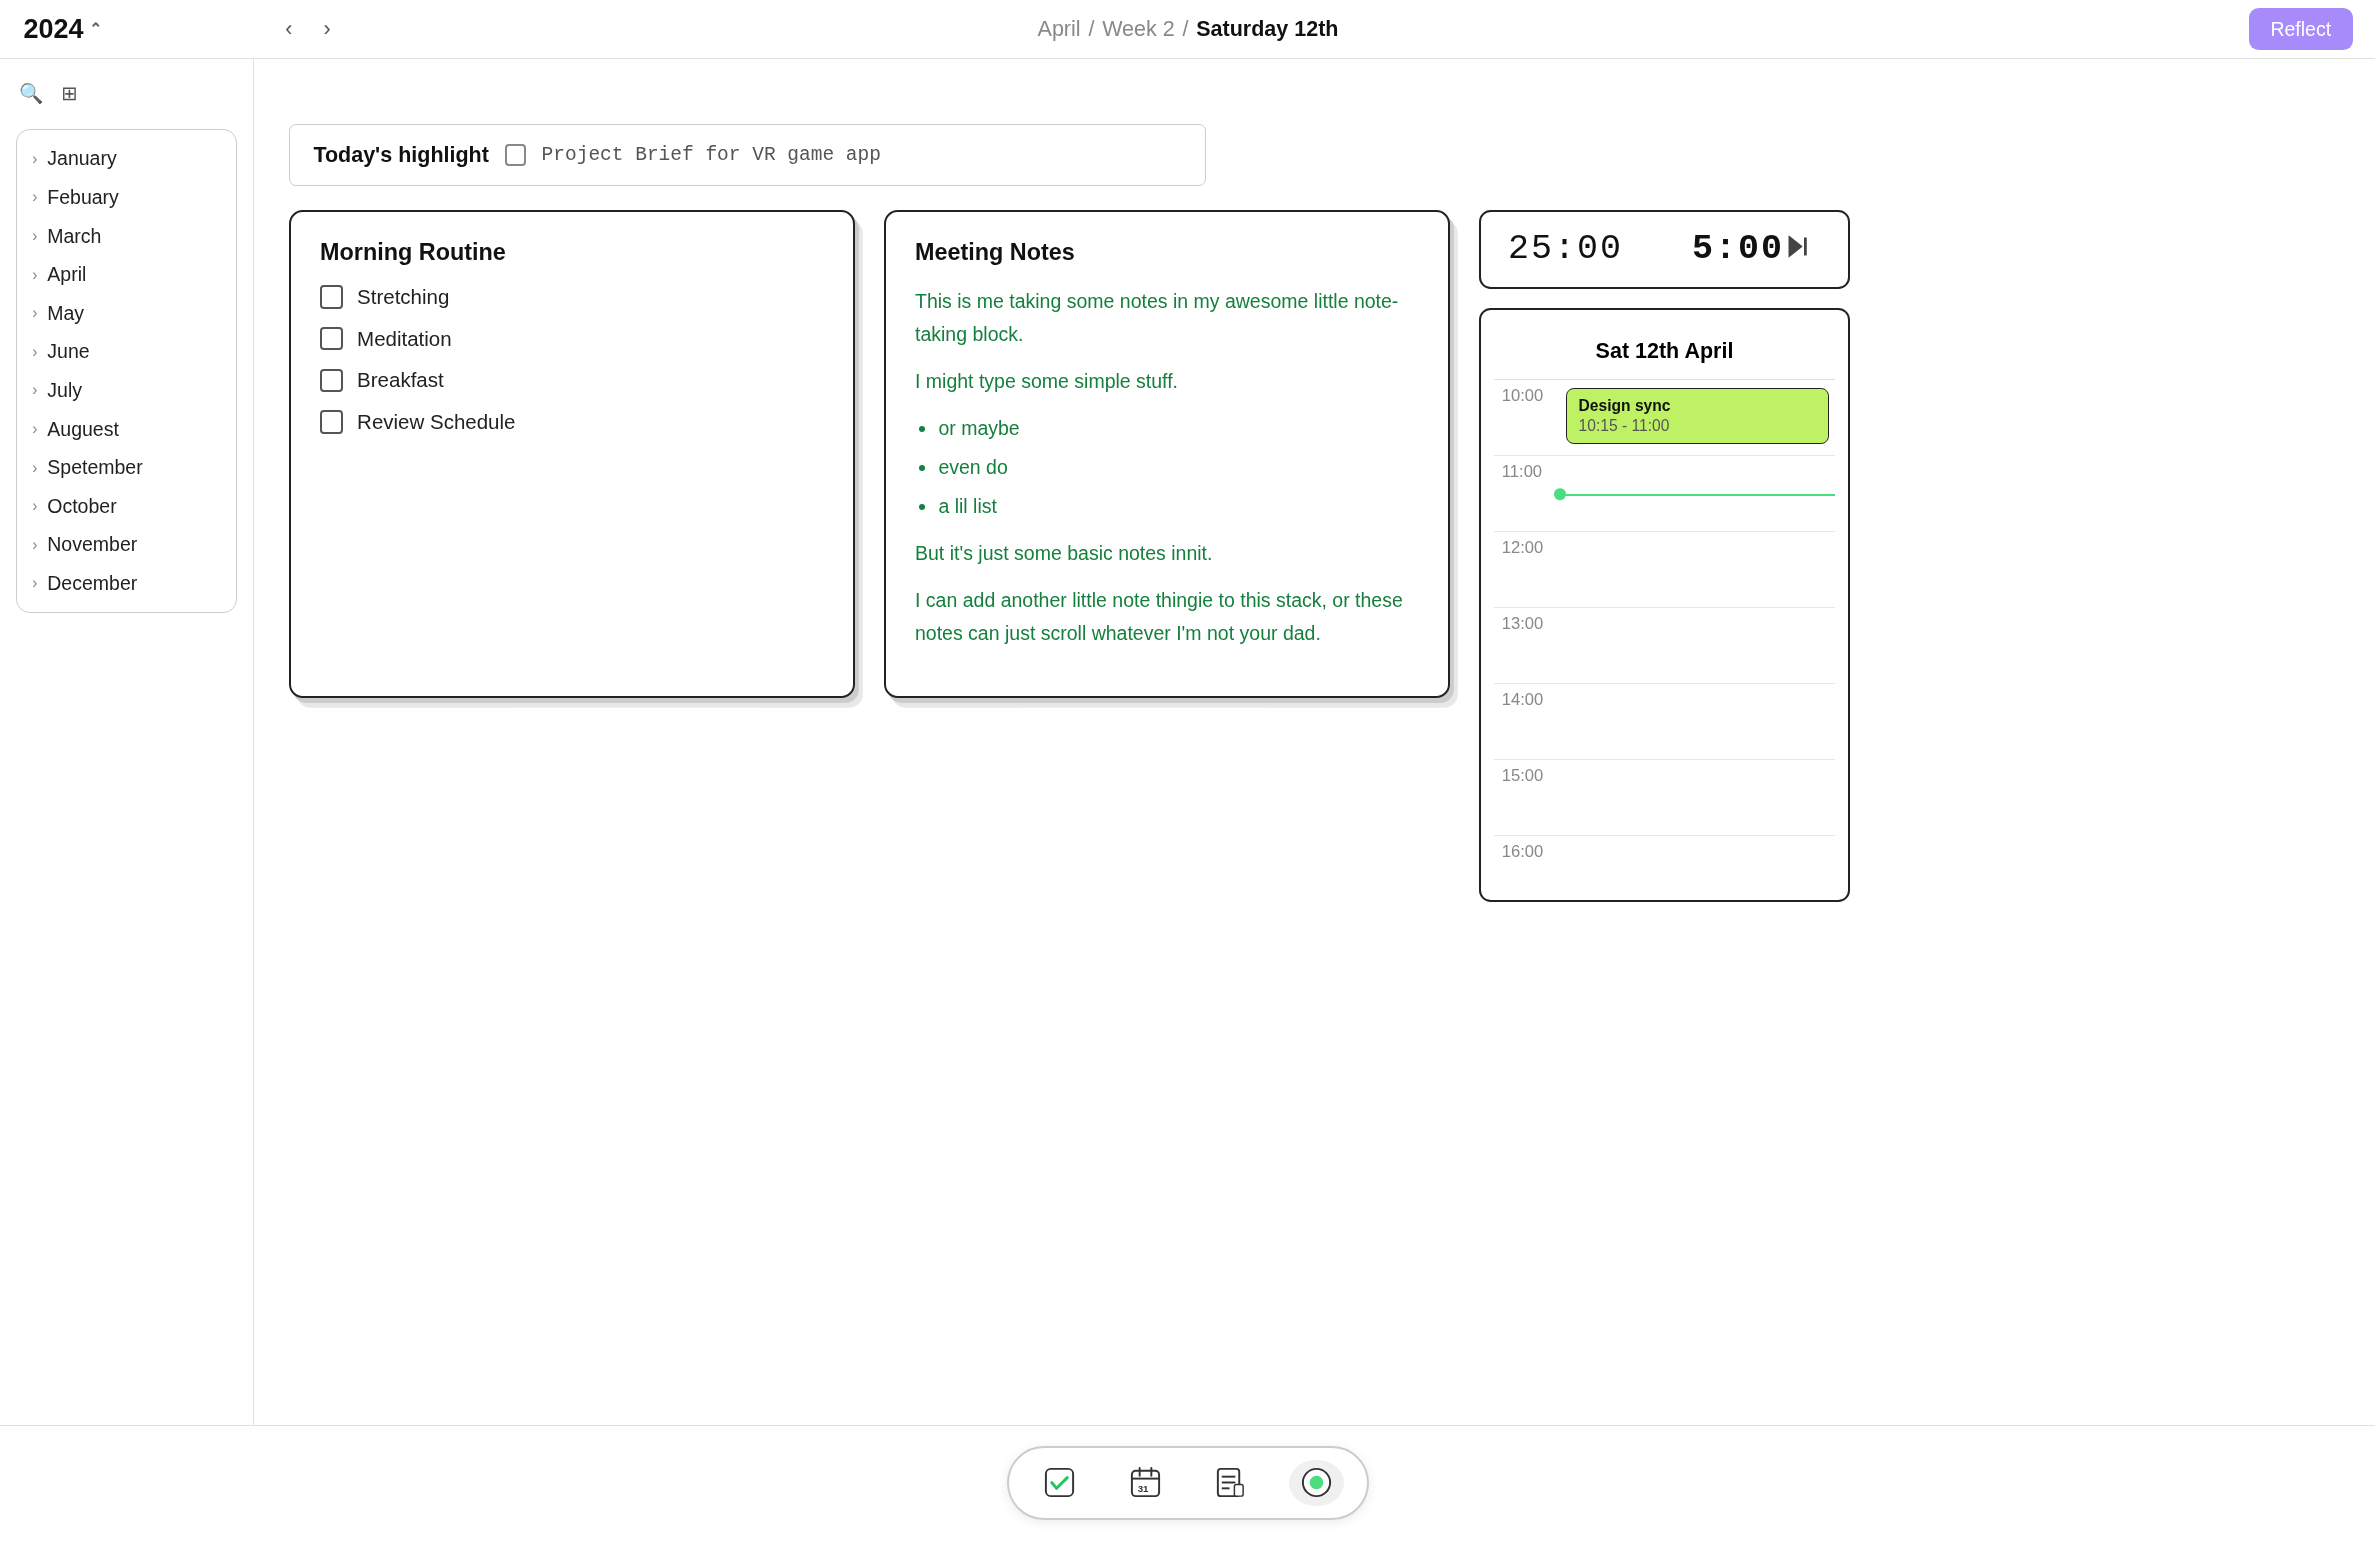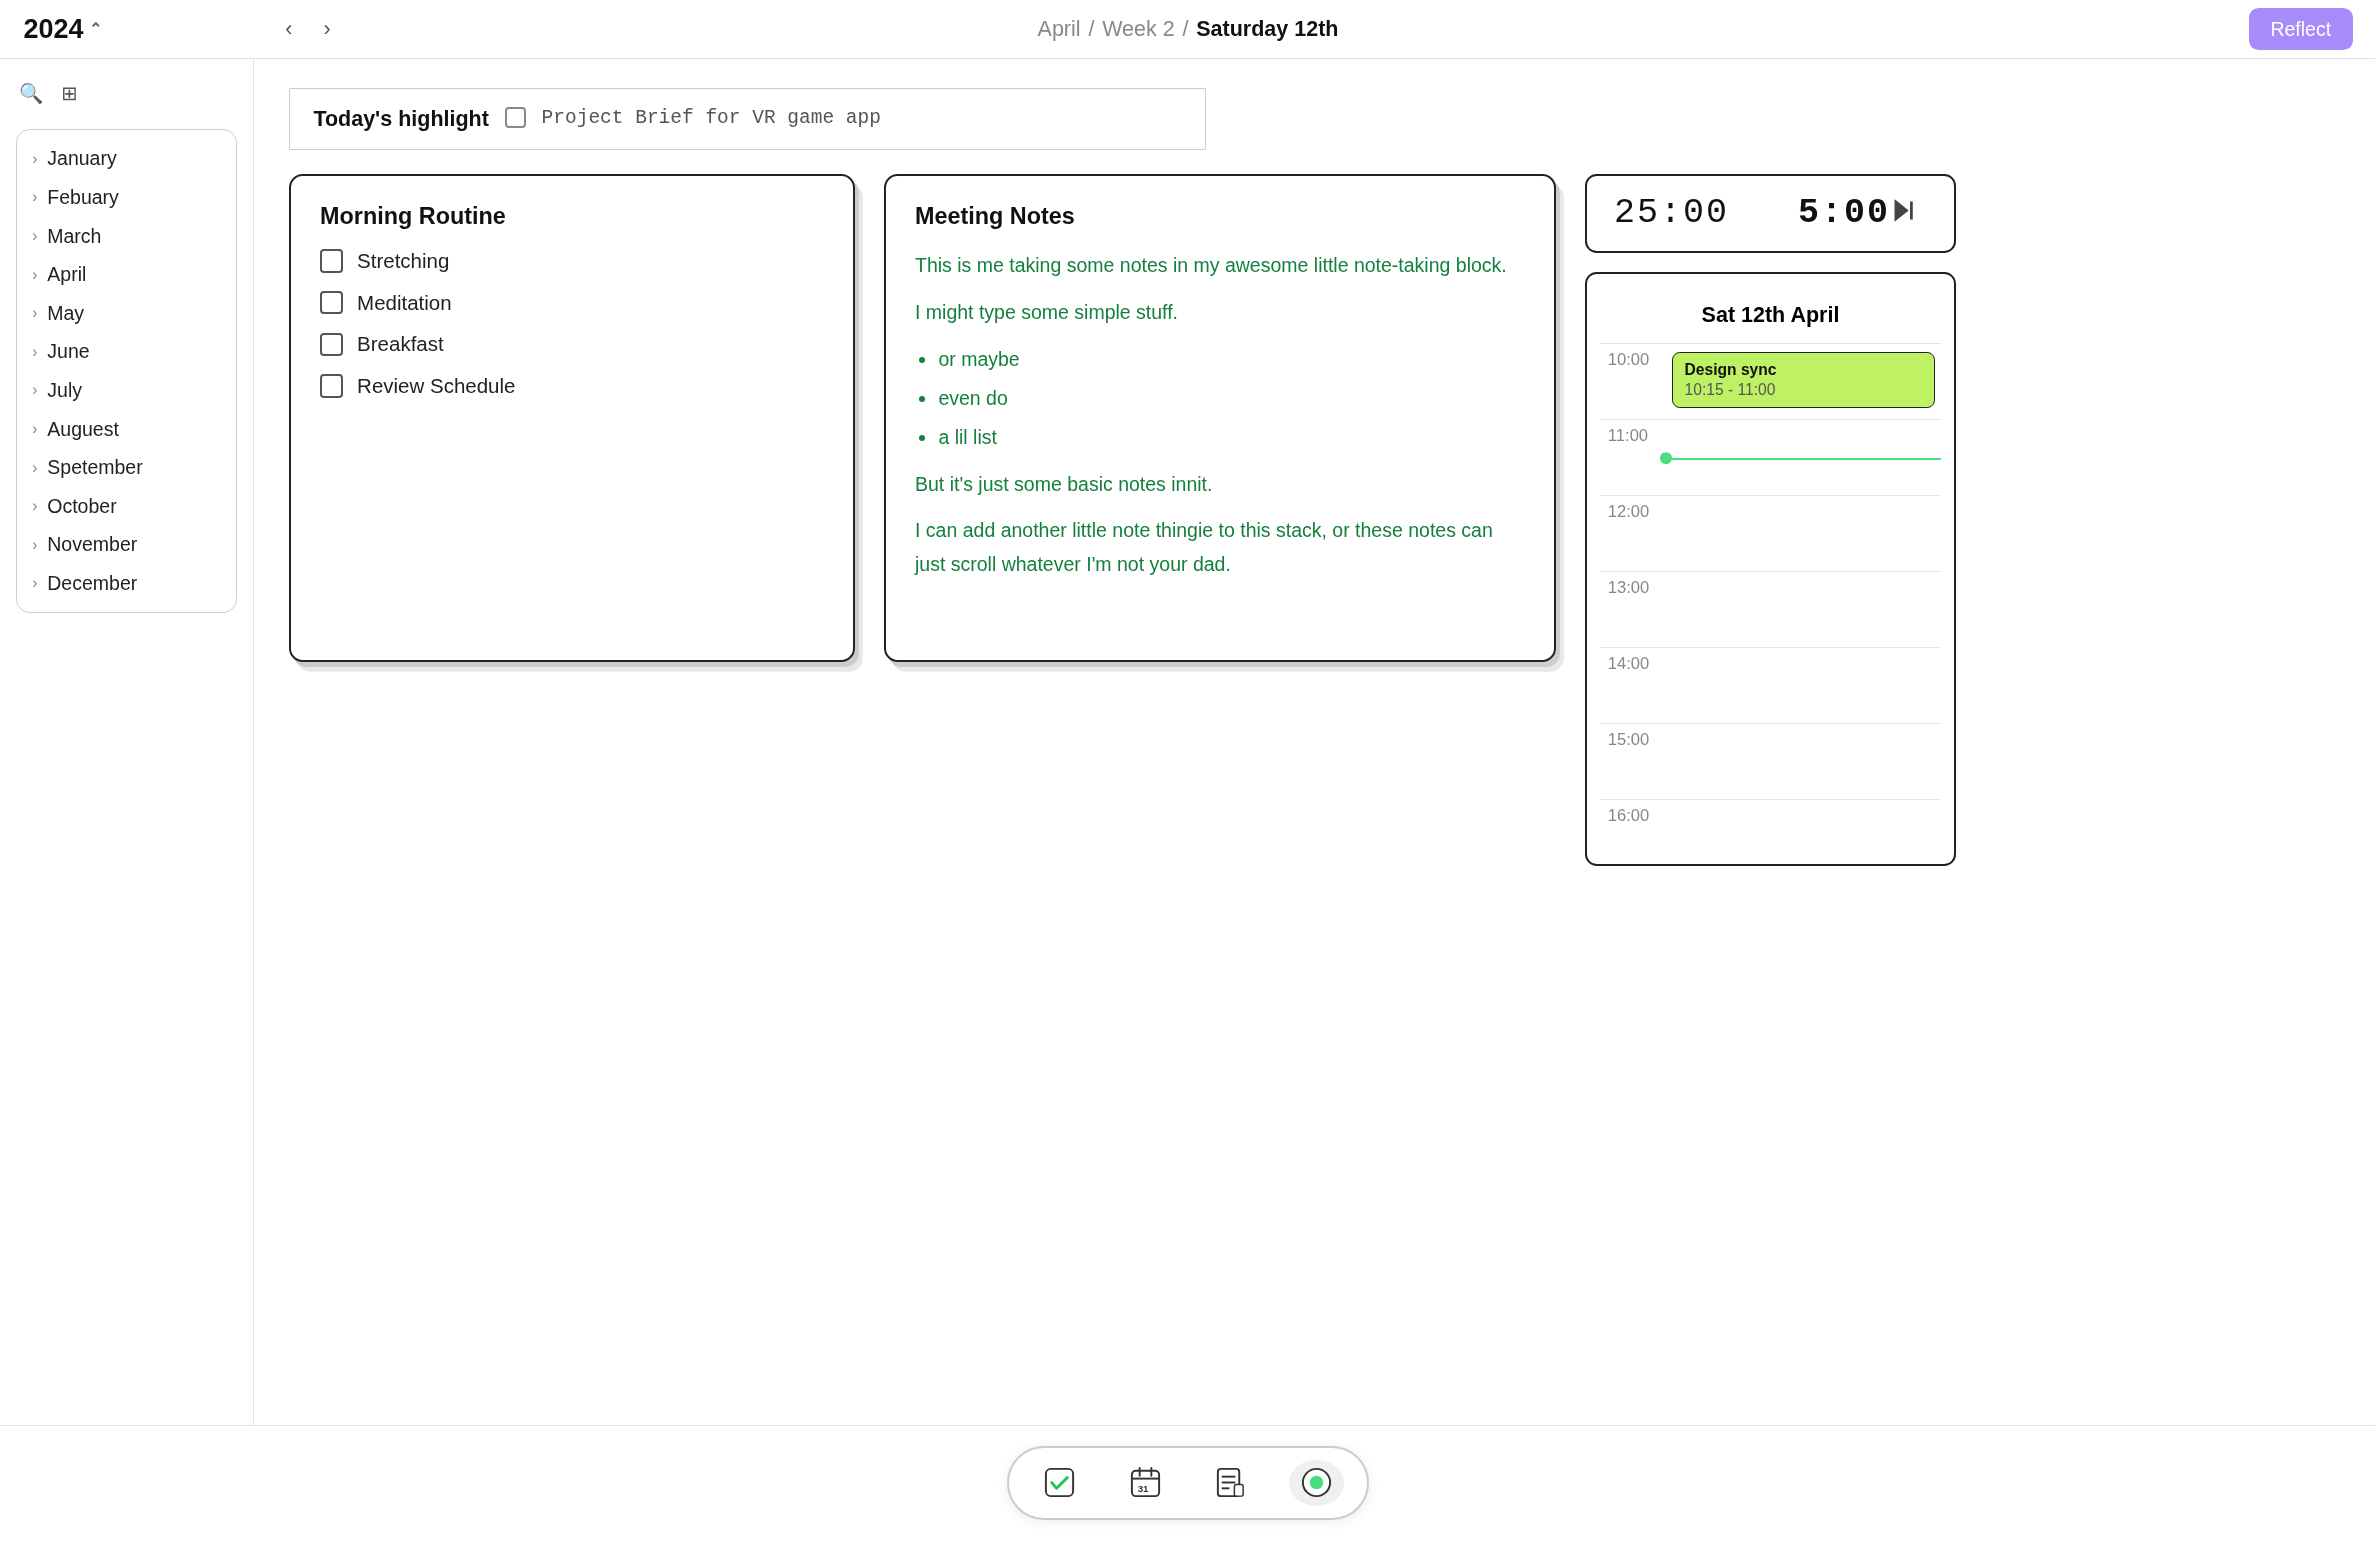--- a/index.html
+++ b/index.html
@@ -149,26 +149,28 @@
       background: #fff;
       display: flex;
       flex-direction: column;
       gap: 23.4px;
       overflow-y: auto;
     }
 
     
     .highlight-bar {
       display: flex;
+      align-items: center;
       border: 1.5px solid #ccc;
-      border-radius: 1px;
+      border-radius: 7px;
       padding: 17.6px 23.4px;
       gap: 15.6px;
       background: #fff;
       max-width: 917px;
+      margin-top: 36px;
     }
     .highlight-label {
       font-size: 21.5px;
       font-weight: 700;
       color: #111;
       white-space: nowrap;
     }
     .highlight-checkbox {
       width: 21.5px;
       height: 21.5px;
@@ -225,21 +227,21 @@
       height: 23.4px;
       border: 2px solid #555;
       border-radius: 3.9px;
       background: #fff;
       flex-shrink: 0;
       cursor: pointer;
     }
 
     
     .notes-card {
-      width: 672px;
+      width: 566px;
       min-height: 488px;
     }
     .notes-body {
       font-size: 19.5px;
       color: #15803d;
       line-height: 1.7;
     }
     .notes-body p {
       margin-bottom: 13.7px;
     }

